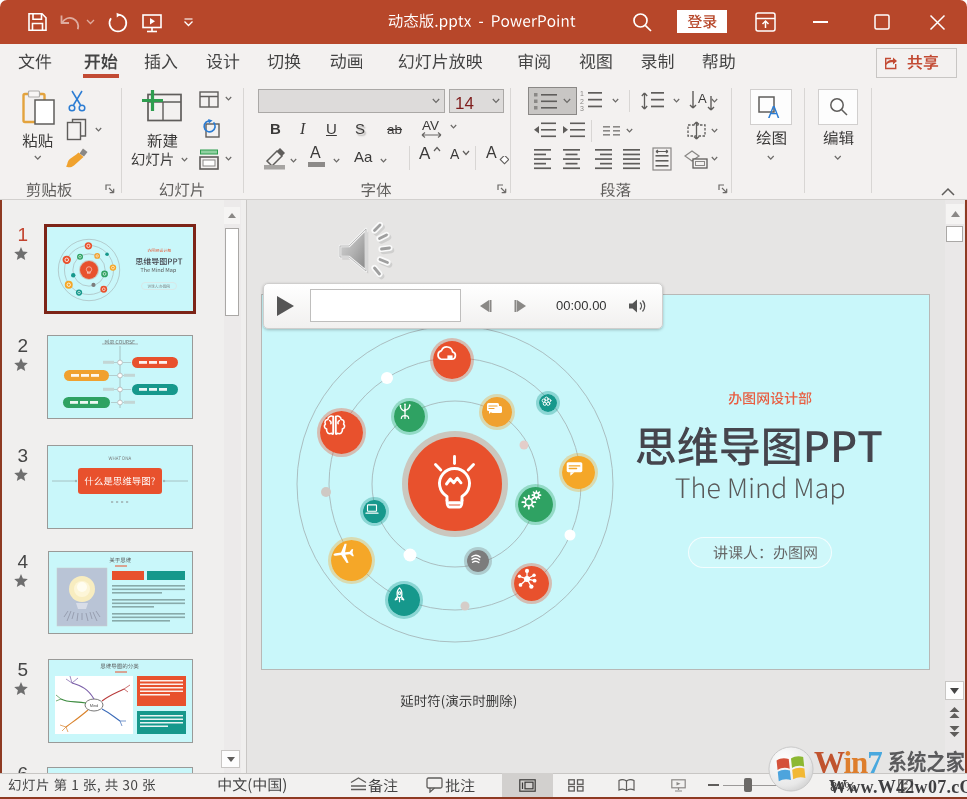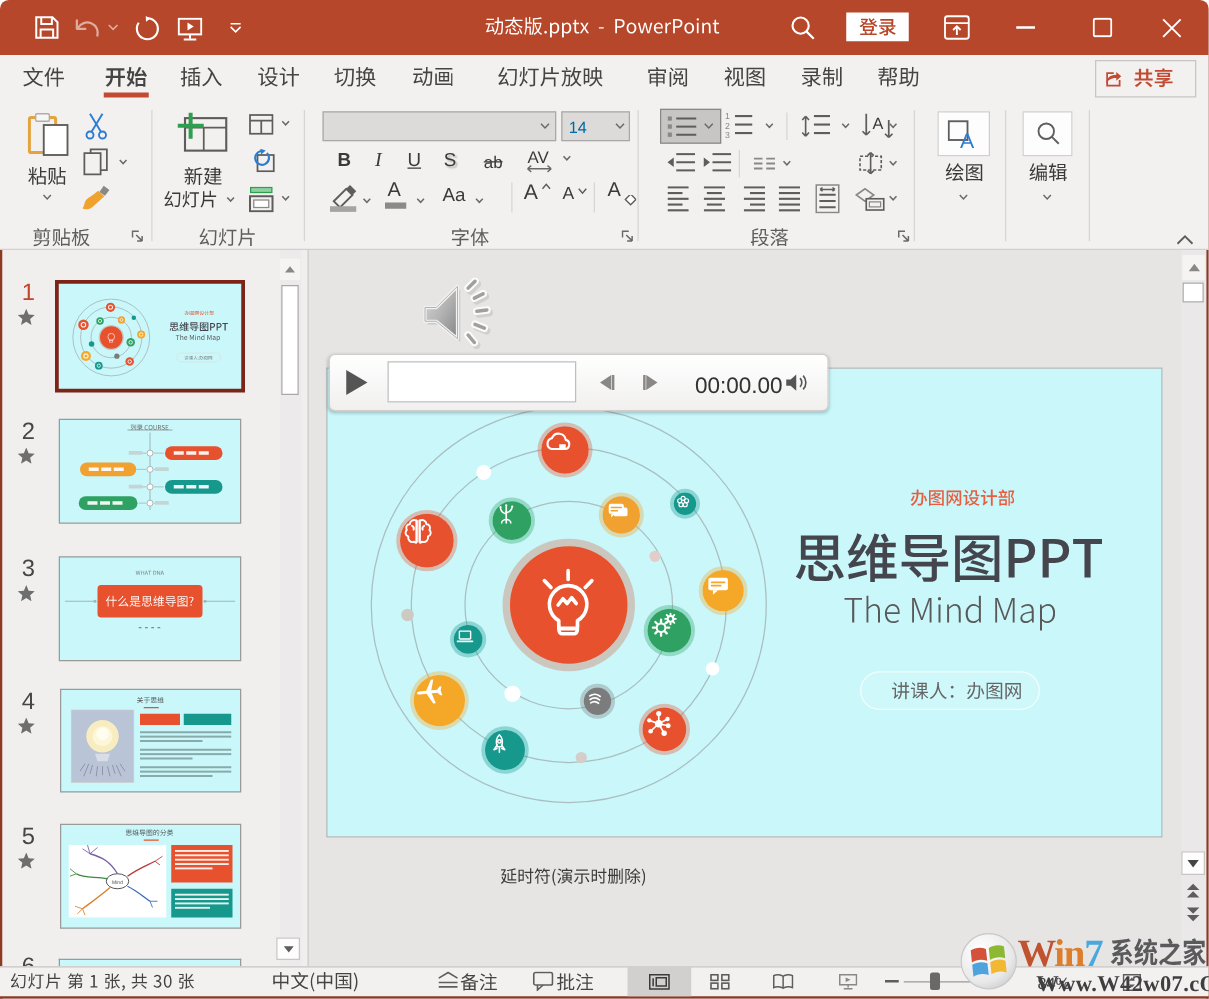--- a/index.html
+++ b/index.html
@@ -221,21 +221,21 @@
 <div style="position:absolute;left:158.8px;top:182.3px;">
     <svg width="45.4" height="15.5" viewBox="0.2 -13.6 45.4 15.5">
       <path d="M7.4 -11.5H13.7V-10.4H7.4ZM13.2 -11.5H14.4Q14.4 -11.5 14.4 -11.4Q14.4 -11.3 14.4 -11.1Q14.4 -10.9 14.4 -10.9Q14.3 -8.0 14.2 -6.1Q14.1 -4.1 14.0 -2.9Q13.9 -1.6 13.7 -0.9Q13.5 -0.3 13.3 0.0Q13.0 0.4 12.8 0.5Q12.5 0.7 12.0 0.7Q11.6 0.8 11.0 0.7Q10.3 0.7 9.6 0.7Q9.6 0.4 9.5 0.1Q9.4 -0.2 9.2 -0.5Q10.0 -0.4 10.7 -0.4Q11.3 -0.4 11.6 -0.4Q11.8 -0.4 12.0 -0.4Q12.1 -0.5 12.2 -0.6Q12.4 -0.8 12.6 -1.5Q12.7 -2.2 12.8 -3.4Q13.0 -4.6 13.0 -6.6Q13.1 -8.5 13.2 -11.2ZM5.6 -4.1 6.6 -4.5Q7.0 -3.8 7.4 -2.9Q7.8 -2.1 8.1 -1.3Q8.4 -0.5 8.5 0.1L7.4 0.6Q7.3 -0.0 7.0 -0.8Q6.7 -1.6 6.4 -2.5Q6.0 -3.4 5.6 -4.1ZM1.2 -5.8Q1.2 -5.9 1.1 -6.1Q1.0 -6.3 1.0 -6.6Q0.9 -6.8 0.8 -6.9Q1.0 -7.0 1.3 -7.3Q1.5 -7.6 1.8 -8.0Q1.9 -8.2 2.2 -8.7Q2.5 -9.2 2.9 -9.9Q3.2 -10.6 3.6 -11.4Q3.9 -12.2 4.2 -13.0L5.3 -12.5Q4.9 -11.4 4.3 -10.3Q3.8 -9.2 3.2 -8.3Q2.6 -7.3 2.0 -6.5V-6.4Q2.0 -6.4 1.9 -6.4Q1.8 -6.3 1.6 -6.2Q1.4 -6.1 1.3 -6.0Q1.2 -5.9 1.2 -5.8ZM1.2 -5.8 1.2 -6.7 1.8 -7.1 5.7 -7.3Q5.7 -7.1 5.7 -6.8Q5.6 -6.5 5.6 -6.3Q4.3 -6.2 3.5 -6.1Q2.6 -6.0 2.2 -6.0Q1.7 -5.9 1.5 -5.9Q1.3 -5.8 1.2 -5.8ZM1.3 0.0Q1.3 -0.1 1.2 -0.3Q1.2 -0.5 1.1 -0.7Q1.0 -1.0 0.9 -1.1Q1.2 -1.2 1.5 -1.6Q1.9 -1.9 2.3 -2.5Q2.6 -2.8 3.0 -3.5Q3.5 -4.1 4.1 -5.0Q4.7 -6.0 5.3 -7.0Q5.8 -8.1 6.3 -9.1L7.5 -8.6Q6.7 -7.1 5.8 -5.7Q4.9 -4.3 4.0 -3.0Q3.1 -1.7 2.2 -0.7V-0.6Q2.2 -0.6 2.0 -0.6Q1.9 -0.5 1.7 -0.4Q1.6 -0.3 1.5 -0.2Q1.3 -0.1 1.3 0.0ZM1.3 0.0 1.3 -1.0 1.9 -1.4 7.3 -2.3Q7.2 -2.0 7.2 -1.7Q7.2 -1.4 7.2 -1.2Q5.8 -1.0 4.8 -0.8Q3.8 -0.6 3.1 -0.5Q2.5 -0.3 2.2 -0.3Q1.8 -0.2 1.6 -0.1Q1.4 -0.0 1.3 0.0Z M18.9 -12.9H20.0V-8.0Q20.0 -6.8 19.9 -5.5Q19.8 -4.3 19.5 -3.1Q19.2 -1.9 18.6 -0.8Q18.0 0.3 17.0 1.2Q16.9 1.1 16.8 0.9Q16.6 0.8 16.5 0.6Q16.3 0.5 16.2 0.4Q17.1 -0.5 17.7 -1.5Q18.2 -2.5 18.5 -3.6Q18.7 -4.7 18.8 -5.8Q18.9 -6.9 18.9 -8.0ZM17.0 -9.8 17.9 -9.7Q17.9 -9.1 17.8 -8.4Q17.8 -7.6 17.6 -6.9Q17.5 -6.2 17.3 -5.7L16.4 -6.0Q16.6 -6.5 16.7 -7.2Q16.8 -7.8 16.9 -8.5Q17.0 -9.2 17.0 -9.8ZM21.4 -10.1 22.4 -9.7Q22.1 -8.9 21.7 -8.0Q21.3 -7.1 21.0 -6.5L20.3 -6.9Q20.4 -7.3 20.7 -7.9Q20.9 -8.4 21.1 -9.0Q21.3 -9.6 21.4 -10.1ZM19.7 -4.4Q19.9 -4.2 20.3 -3.8Q20.6 -3.5 21.0 -3.0Q21.5 -2.6 21.8 -2.2Q22.2 -1.8 22.3 -1.7L21.5 -0.8Q21.3 -1.0 21.0 -1.4Q20.7 -1.9 20.3 -2.3Q19.9 -2.7 19.5 -3.1Q19.2 -3.5 19.0 -3.7ZM22.4 -11.8H30.4V-10.6H22.4ZM26.5 -11.3H27.7V-0.5Q27.7 0.1 27.5 0.4Q27.3 0.8 26.9 0.9Q26.5 1.1 25.8 1.1Q25.0 1.1 23.9 1.1Q23.9 1.0 23.8 0.7Q23.7 0.5 23.6 0.3Q23.5 0.1 23.4 -0.1Q24.0 -0.1 24.5 -0.1Q25.1 -0.1 25.5 -0.1Q25.9 -0.1 26.0 -0.1Q26.3 -0.1 26.4 -0.2Q26.5 -0.3 26.5 -0.5Z M34.4 -9.0H45.0V-7.8H34.4ZM39.4 -13.0H40.6V-8.5H39.4ZM33.8 -12.6H35.0V-7.5Q35.0 -6.3 34.9 -5.1Q34.8 -4.0 34.6 -2.9Q34.3 -1.7 33.8 -0.7Q33.3 0.3 32.5 1.3Q32.4 1.1 32.2 1.0Q32.1 0.8 31.9 0.6Q31.7 0.5 31.6 0.4Q32.6 -0.7 33.0 -2.0Q33.5 -3.3 33.6 -4.7Q33.8 -6.1 33.8 -7.5ZM34.3 -5.3H42.6V1.2H41.3V-4.1H34.3Z" fill="#605e5c"></path>
     </svg>
   </div>
 <div class="abs" style="position:absolute;left:258px;top:89px;width:187px;height:24px;background:#dddbda;border:1px solid #aaa8a6"></div>
 <svg class="abs" style="left:432px;top:98px" width="8" height="6.4" viewBox="0 0 8 6.4">
     <path d="M0.8 1 L4.0 4.4 L7.2 1" style="fill:none;stroke:#6b6967;stroke-width:1.2"></path>
   </svg>
 <div class="abs" style="position:absolute;left:449px;top:89px;width:55px;height:24px;background:#dddbda;border:1px solid #aaa8a6"></div>
-<div class="abs" style="position:absolute;left:455px;top:94px;width:25px;height:15px;color:#0369a1;font-size:13px">14</div>
+<div class="abs" style="position:absolute;left:455px;top:94px;width:25px;height:15px;color:#7f1d1d;font-size:17px">14</div>
 <svg class="abs" style="left:492px;top:98px" width="8" height="6.4" viewBox="0 0 8 6.4">
     <path d="M0.8 1 L4.0 4.4 L7.2 1" style="fill:none;stroke:#6b6967;stroke-width:1.2"></path>
   </svg>
 <div style="position:absolute;color:#3b3a39;font-size:15px;left:270px;top:120px;font-weight:bold">B</div>
 <div style="position:absolute;color:#3b3a39;font-size:15px;left:300px;top:120px;font-style:italic;font-family:'Liberation Serif',serif;font-size:16px">I</div>
 <div style="position:absolute;color:#3b3a39;font-size:15px;left:326px;top:120px;text-decoration:underline">U</div>
 <div style="position:absolute;color:#3b3a39;font-size:15px;left:355px;top:120px;text-shadow:1.5px 1.5px 1.5px #b5b3b1">S</div>
 <div style="position:absolute;color:#3b3a39;font-size:15px;left:387px;top:122px;text-decoration:line-through;font-size:13.5px">ab</div>
 <div style="position:absolute;color:#3b3a39;font-size:15px;left:422px;top:118px;font-size:13.5px">AV</div>
 <svg class="abs" style="left:421px;top:131px" width="22" height="8" viewBox="0 0 22 8" fill="none" stroke="#6b6967" stroke-width="1.1">
@@ -816,21 +816,21 @@
   </svg>
 <div class="abs" style="position:absolute;left:310px;top:289px;width:151px;height:33px;background:#fff;border:1px solid #bfbebd"></div>
 <svg class="abs" style="left:477px;top:299px" width="15" height="14" viewBox="0 0 15 14">
     <path d="M12 1 L3 7 L12 13 Z" fill="#8a8886"></path>
     <rect x="12.5" y="1" width="2" height="12" fill="#8a8886"></rect>
   </svg>
 <svg class="abs" style="left:514px;top:299px" width="15" height="14" viewBox="0 0 15 14">
     <path d="M3 1 L12 7 L3 13 Z" fill="#8a8886"></path>
     <rect x="0.5" y="1" width="2" height="12" fill="#8a8886"></rect>
   </svg>
-<div class="abs" style="position:absolute;left:556px;top:298px;width:70px;height:16px;color:#333;font-size:18px">00:00.00</div>
+<div class="abs" style="position:absolute;left:556px;top:298px;width:70px;height:16px;color:#333;font-size:13px">00:00.00</div>
 <svg class="abs" style="left:628px;top:298px" width="20" height="16" viewBox="0 0 20 16">
 <path d="M1 5.5 H4.5 L9 1.5 V14.5 L4.5 10.5 H1 Z" fill="#555"></path>
 <path d="M12 4.5 A5 5 0 0 1 12 11.5 M14.5 2.5 A8 8 0 0 1 14.5 13.5" fill="none" stroke="#555" stroke-width="1.3"></path>
   </svg>
 <svg class="abs" style="left:335px;top:222px" width="62" height="58" viewBox="0 0 62 58">
 <defs>
       <linearGradient id="spk" x1="0" y1="0" x2="1" y2="0.9">
         <stop offset="0" stop-color="#d8d8d8"></stop>
         <stop offset="0.55" stop-color="#b2b2b2"></stop>
         <stop offset="1" stop-color="#8a8a8a"></stop>

